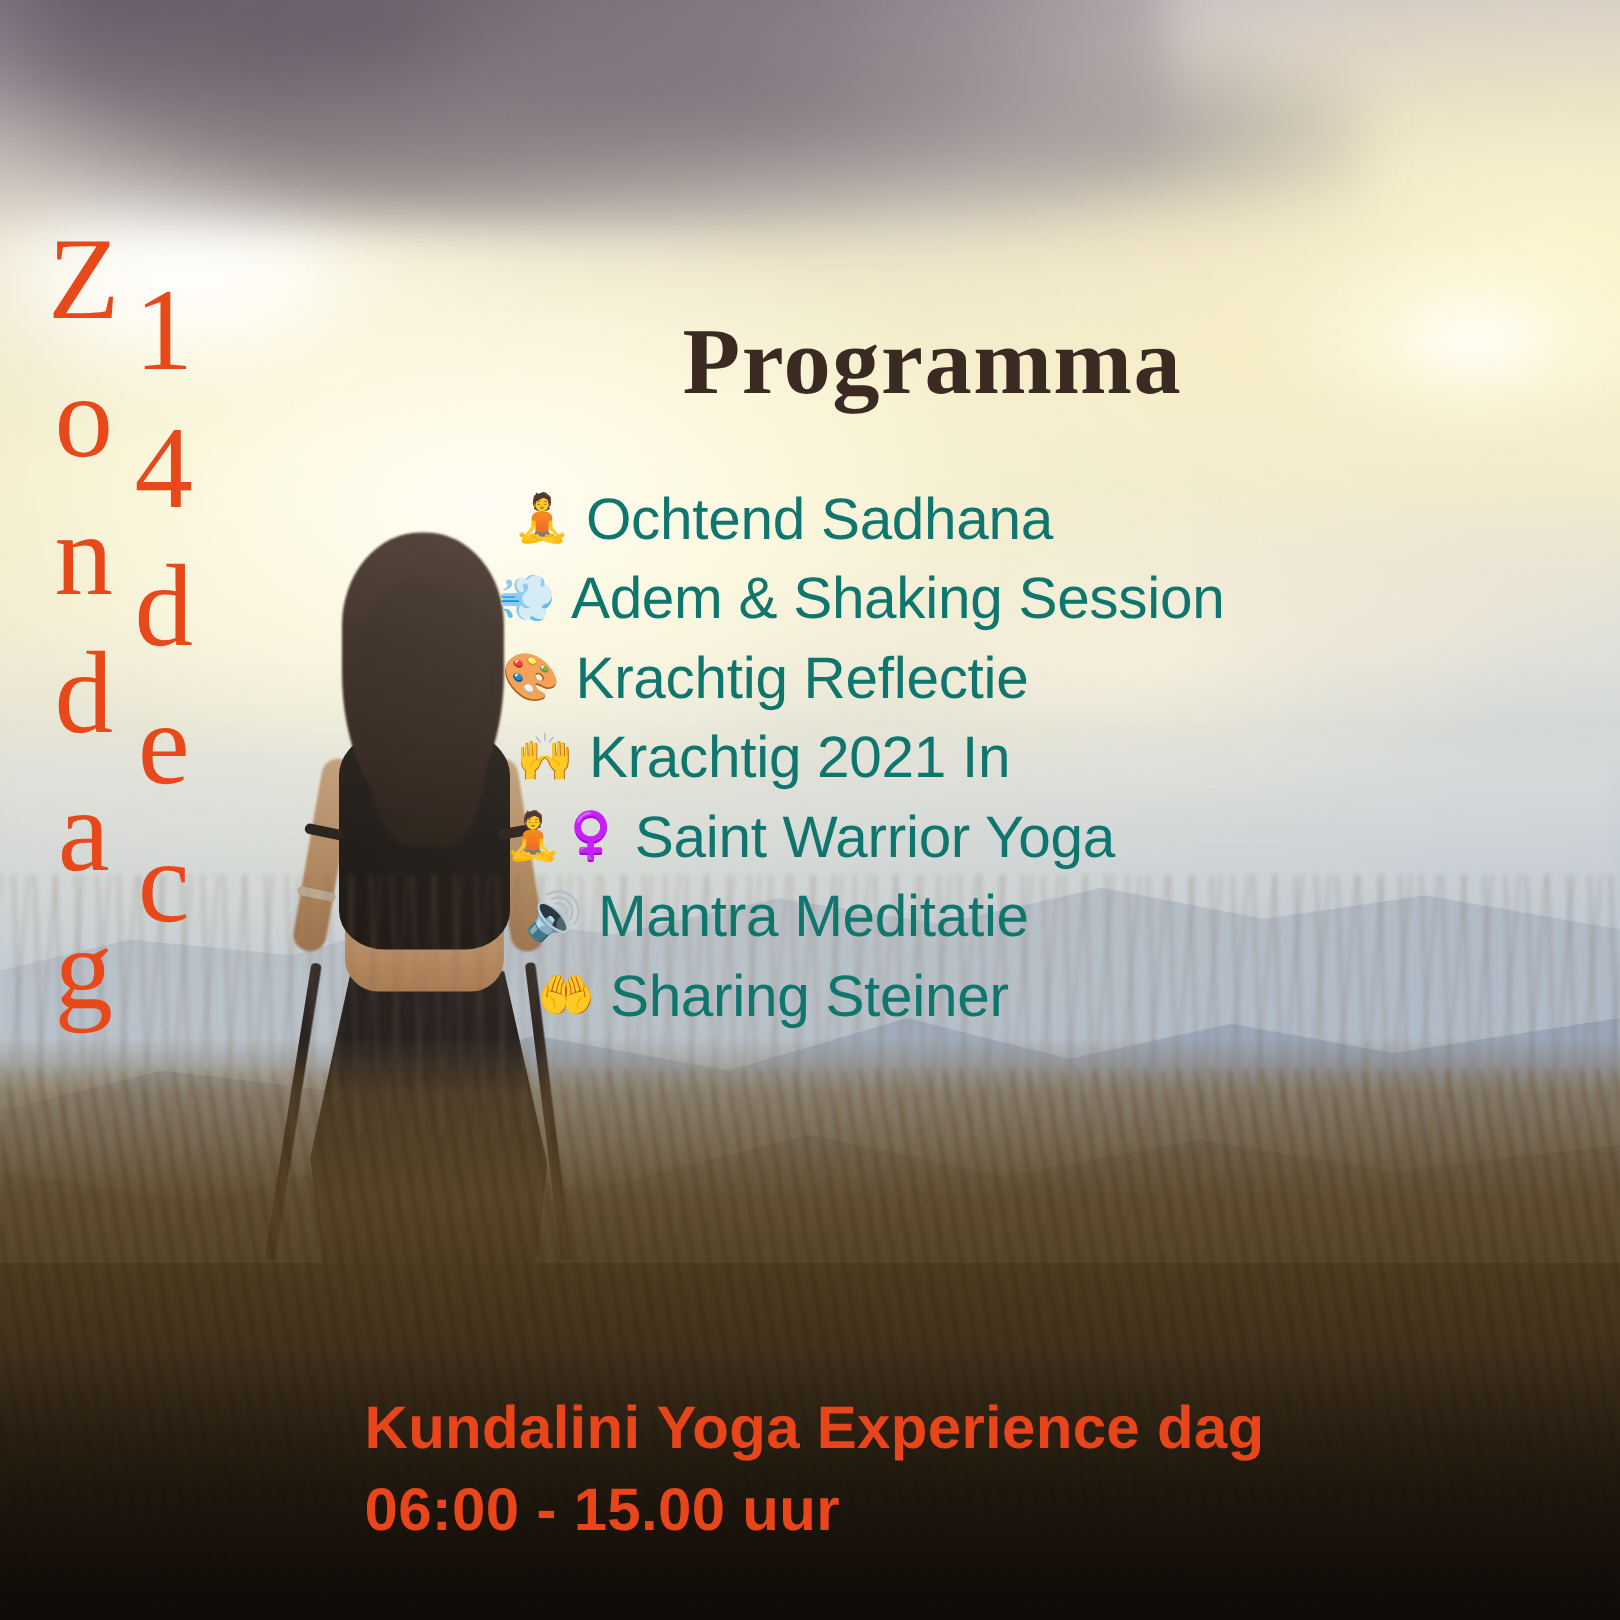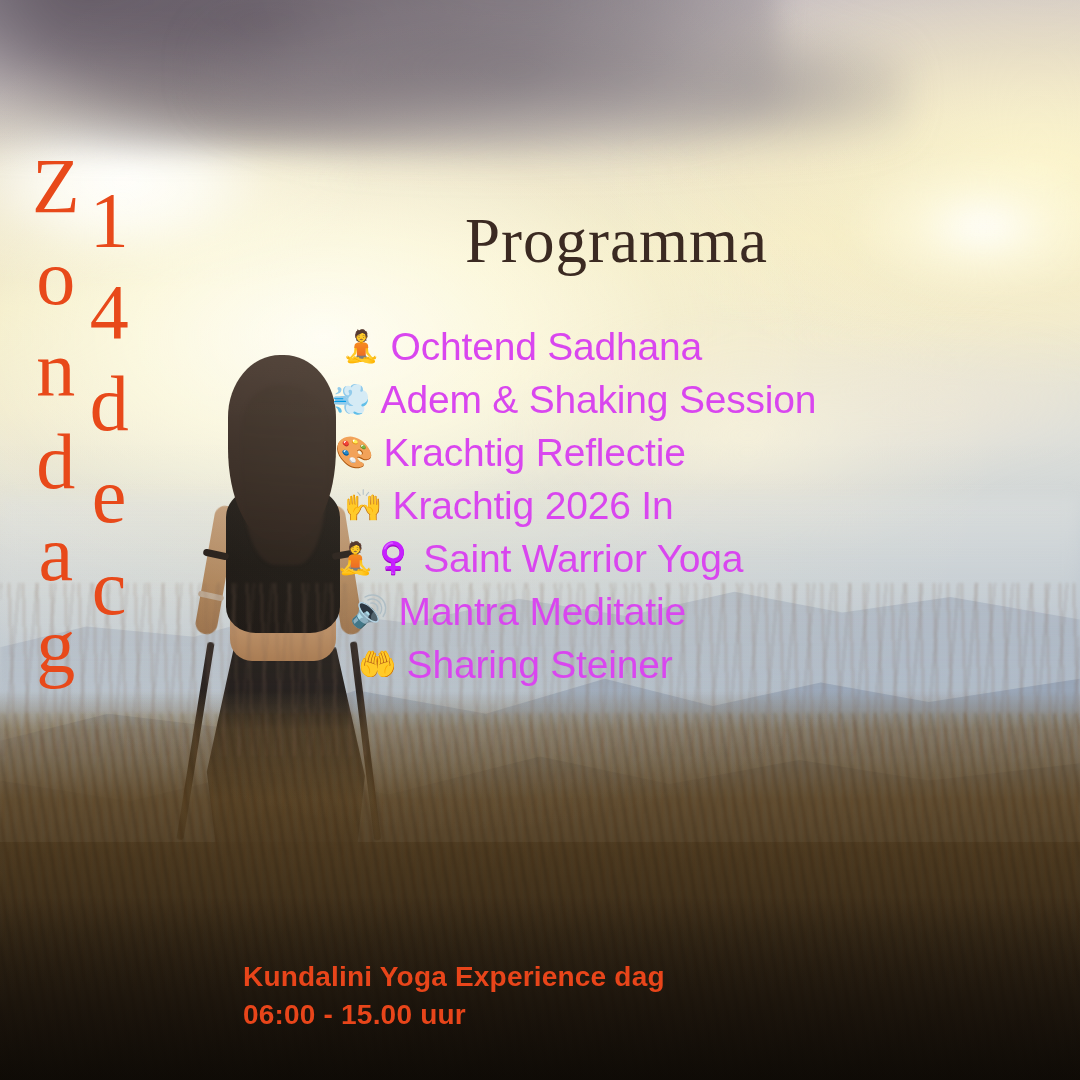--- a/index.html
+++ b/index.html
@@ -205,24 +205,24 @@
     color:#e8491a;
     font-size:78px;
     line-height:1.18;
     letter-spacing:0;
   }
   .date-col.col2 { margin-top:34px; }
   .date-col span { display:block; }
 
   
   .heading {
-    position:absolute; left:465px; top:205px;
+    position:absolute; left:455px; top:205px;
     font-family:"Liberation Serif", serif;
     font-size:63px;
-    font-weight:400;
+    font-weight:700;
     color:#3b2a22;
     letter-spacing:1px;
   }
 
   
   .program {
     position:absolute; left:332px; top:320px;
     display:flex; flex-direction:column;
   }
   .program-row {
@@ -236,38 +236,38 @@
     font-size:31px;
     line-height:1;
     display:inline-block;
     min-width:38px;
     text-align:left;
   }
   .row-label {
     font-family:"Liberation Sans", sans-serif;
     font-size:39px;
     font-weight:400;
-    color:#d946ef;
+    color:#0f766e;
     letter-spacing:-0.2px;
   }
   
   .program-row:nth-child(1) { margin-left:10px; }
   .program-row:nth-child(2) { margin-left:0px; }
   .program-row:nth-child(3) { margin-left:3px; }
   .program-row:nth-child(4) { margin-left:12px; }
   .program-row:nth-child(5) { margin-left:4px; }
   .program-row:nth-child(6) { margin-left:18px; }
   .program-row:nth-child(7) { margin-left:26px; }
 
   
   .footer {
     position:absolute; left:243px; bottom:45px;
     font-family:"Liberation Sans", sans-serif;
     font-weight:700;
-    font-size:28px;
+    font-size:40px;
     line-height:1.38;
     color:#e8451a;
     letter-spacing:0.2px;
   }
   .footer div { white-space:nowrap; }
 </style>
 </head>
 <body>
 
 <div id="poster">
@@ -336,21 +336,21 @@
       <div class="program-row">
         <span class="row-emoji">💨</span>
         <span class="row-label">Adem &amp; Shaking Session</span>
       </div>
       <div class="program-row">
         <span class="row-emoji">🎨</span>
         <span class="row-label">Krachtig Reflectie</span>
       </div>
       <div class="program-row">
         <span class="row-emoji">🙌</span>
-        <span class="row-label">Krachtig 2026 In</span>
+        <span class="row-label">Krachtig 2021 In</span>
       </div>
       <div class="program-row">
         <span class="row-emoji">🧘♀️</span>
         <span class="row-label">Saint Warrior Yoga</span>
       </div>
       <div class="program-row">
         <span class="row-emoji">🔊</span>
         <span class="row-label">Mantra Meditatie</span>
       </div>
       <div class="program-row">

